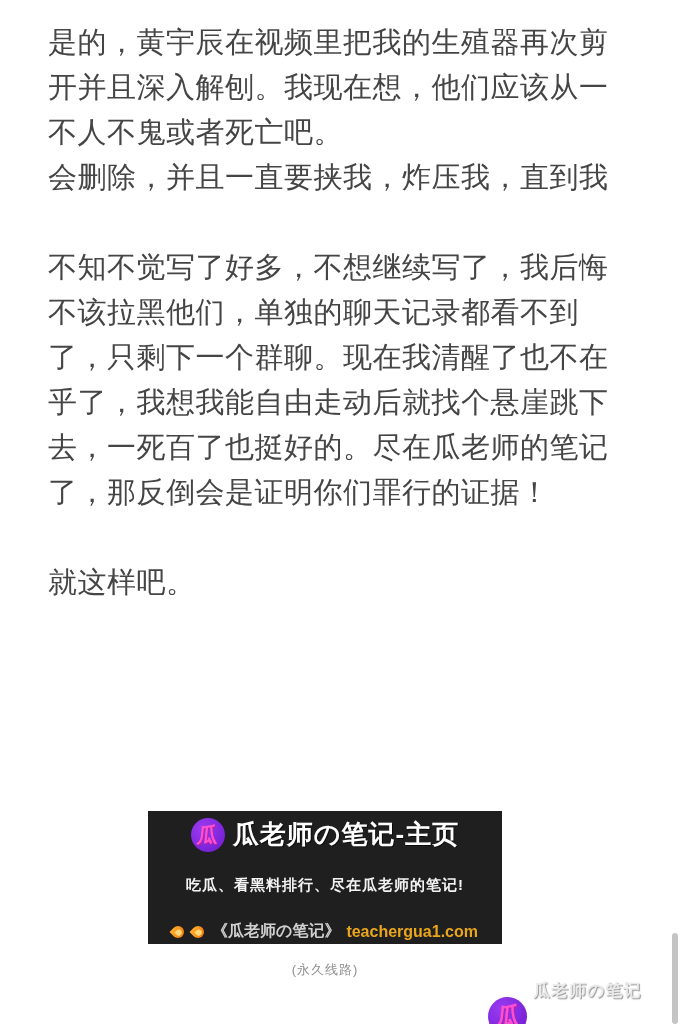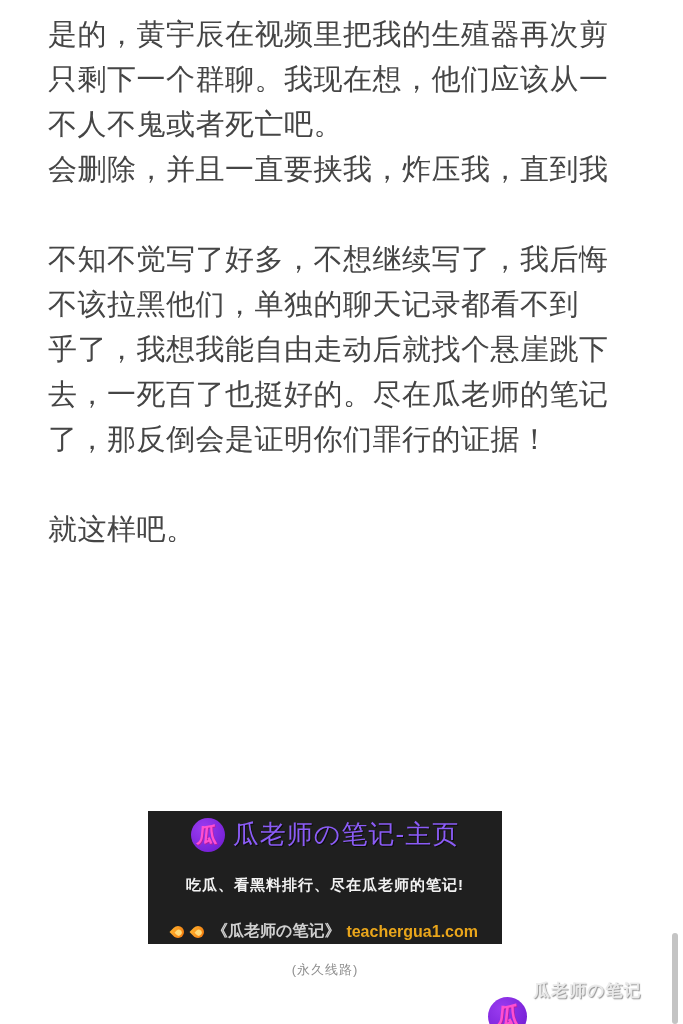--- a/index.html
+++ b/index.html
@@ -11,21 +11,21 @@
     margin: 0 auto;
     background: #ffffff;
     overflow: hidden;
     font-family: "Liberation Sans", "DejaVu Sans", sans-serif;
   }
 
   
   .text-block {
     position: absolute;
     left: 48px;
-    top: 12px;
+    top: 20px;
     width: 600px;
     color: #454545;
     font-size: 29px;
     line-height: 45px;
     font-weight: 500;
     letter-spacing: 0.5px;
   }
   .paragraph { margin-bottom: 45px; }
   .text-line { white-space: nowrap; }
 
@@ -59,23 +59,23 @@
   }
   .gua-icon span {
     color: #ff4fd0;
     font-size: 21px;
     font-weight: bold;
     text-shadow: 1px 1px 0 #b21fa0;
     transform: skewX(-6deg);
     line-height: 1;
   }
   .banner-title {
-    color: #8b5cf6;
+    color: #ffffff;
     font-size: 26px;
-    font-weight: normal;
+    font-weight: bold;
     letter-spacing: 1px;
     white-space: nowrap;
     text-shadow: 1px 1px 0 rgba(0,0,0,0.6);
   }
   .banner-subtitle {
     margin-top: 24px;
     color: #f2f2f2;
     font-size: 15px;
     font-weight: bold;
     letter-spacing: 1px;
@@ -167,27 +167,28 @@
   }
 </style>
 </head>
 <body>
 
 <div class="page">
 
   <div class="text-block">
     <div class="paragraph">
       <div class="text-line">是的，黄宇辰在视频里把我的生殖器再次剪</div>
-      <div class="text-line">只剩下一个群聊。我现在想，他们应该从一</div>
+      <div class="text-line">开并且深入解刨。我现在想，他们应该从一</div>
       <div class="text-line">不人不鬼或者死亡吧。</div>
       <div class="text-line">会删除，并且一直要挟我，炸压我，直到我</div>
     </div>
     <div class="paragraph">
       <div class="text-line">不知不觉写了好多，不想继续写了，我后悔</div>
       <div class="text-line">不该拉黑他们，单独的聊天记录都看不到</div>
+      <div class="text-line">了，只剩下一个群聊。现在我清醒了也不在</div>
       <div class="text-line">乎了，我想我能自由走动后就找个悬崖跳下</div>
       <div class="text-line">去，一死百了也挺好的。尽在瓜老师的笔记</div>
       <div class="text-line">了，那反倒会是证明你们罪行的证据！</div>
     </div>
     <div class="paragraph">
       <div class="text-line">就这样吧。</div>
     </div>
   </div>
 
   <div class="banner">

